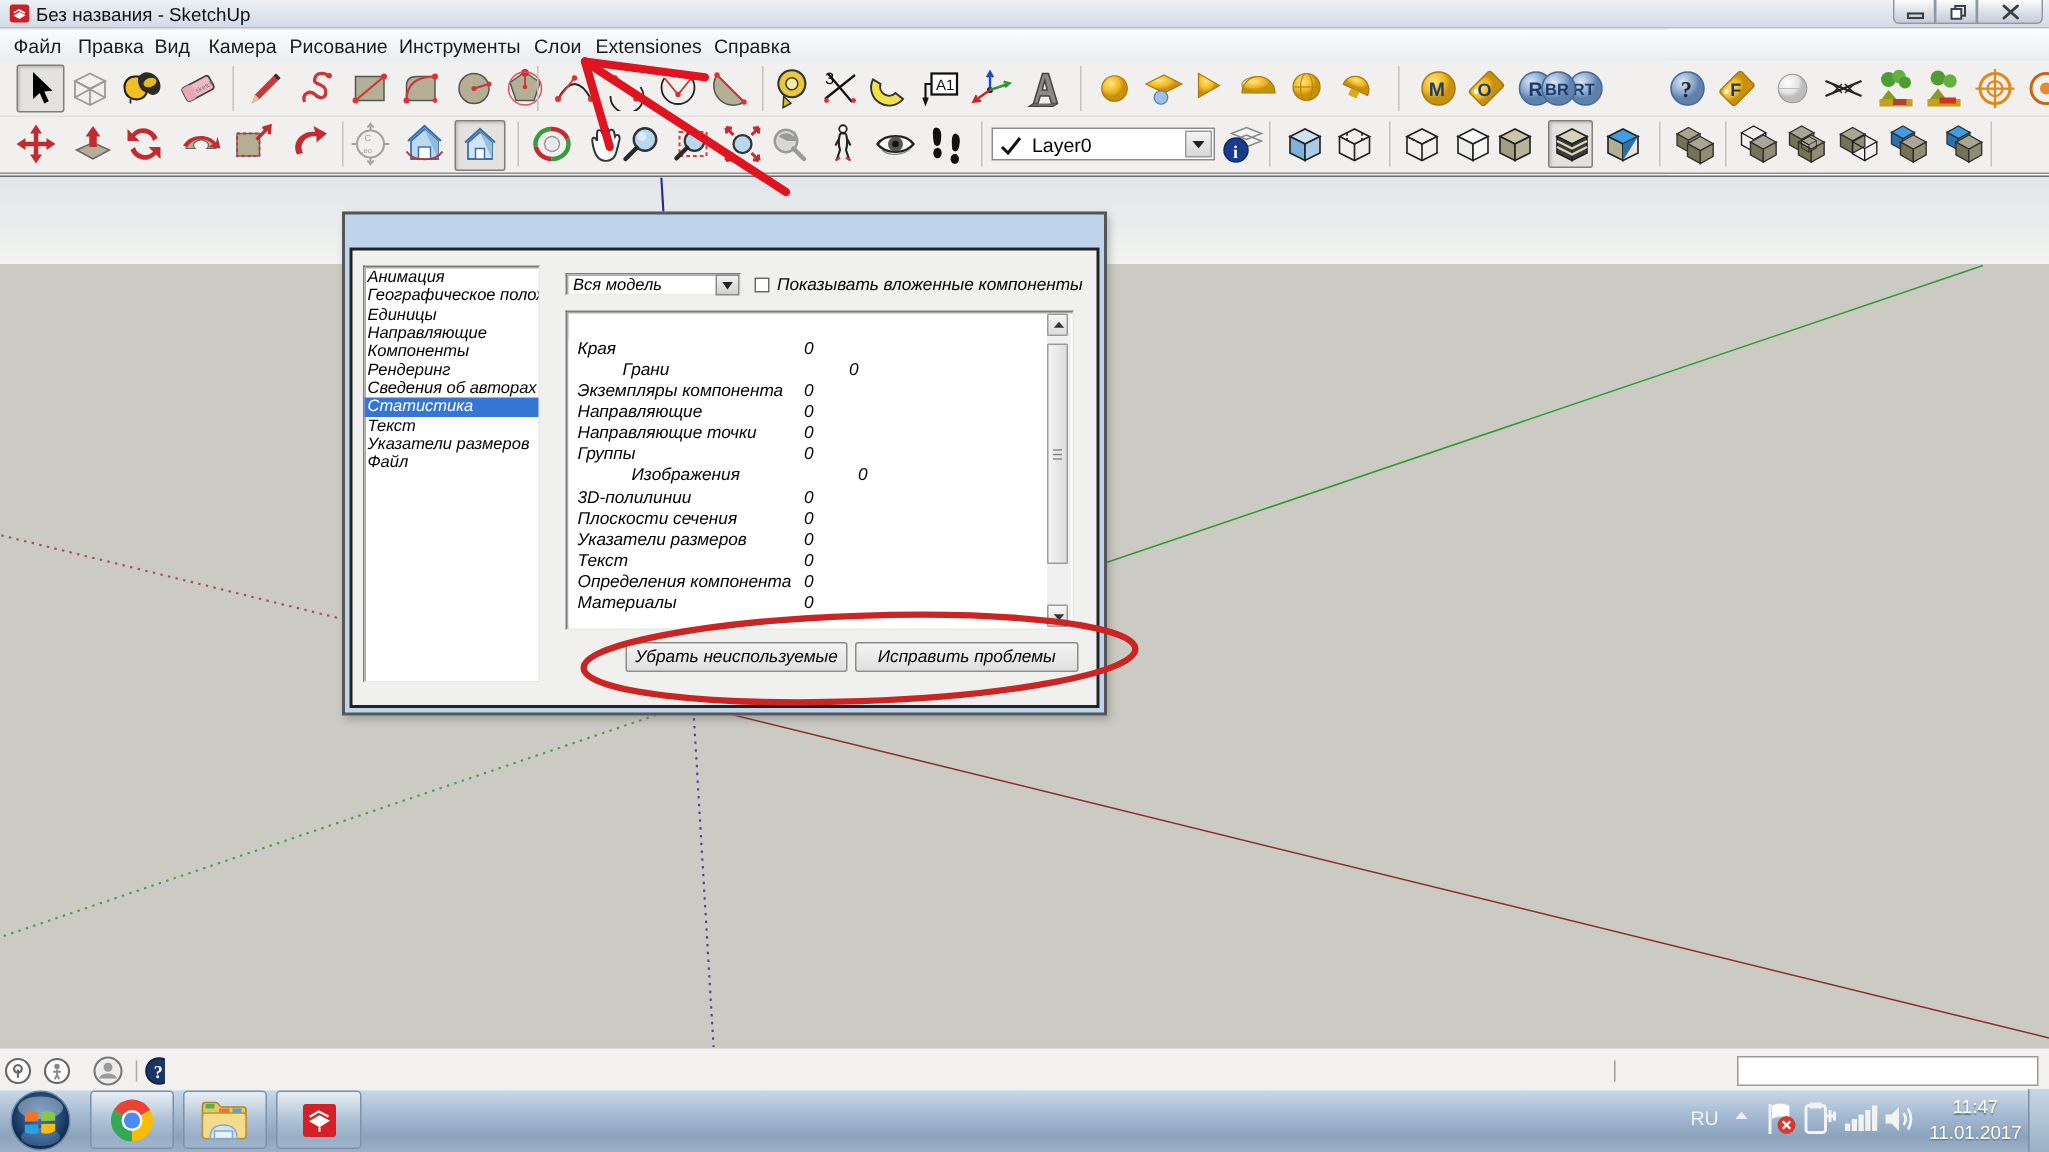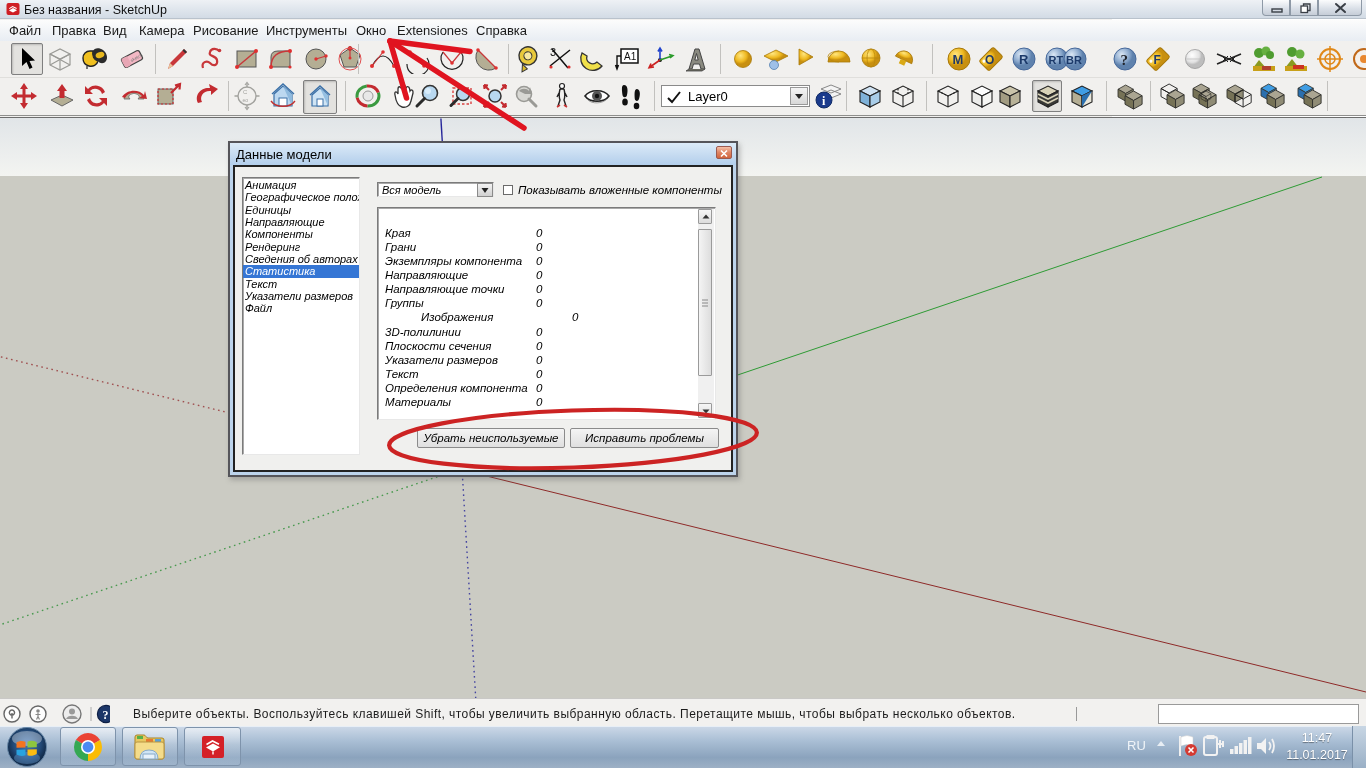--- a/index.html
+++ b/index.html
@@ -88,21 +88,21 @@
           </svg></div>
  </div>
 </div>
 <div id="menubar">
  <span style="left:9px">Файл</span>
  <span style="left:52px">Правка</span>
  <span style="left:103px">Вид</span>
  <span style="left:139px">Камера</span>
  <span style="left:193px">Рисование</span>
  <span style="left:266px">Инструменты</span>
- <span style="left:356px">Окно</span>
+ <span style="left:356px">Слои</span>
  <span style="left:397px">Extensiones</span>
  <span style="left:476px">Справка</span>
 </div>
 <div id="tb1">
 <div class="ico pressed" style="left:11px;width:32px;height:32px;top:2px">
         <svg viewBox="0 0 30 30">
           <path d="M10 4 L10 22 L14.5 18 L17.5 25 L20.5 23.5 L17.5 17 L23 16.5 Z" fill="#000"></path>
         </svg>
       </div>
 <div class="ico" style="left:45px">
@@ -331,21 +331,21 @@
           <circle cx="15" cy="15" r="11" fill="url(#sb)" stroke="#46689a" stroke-width="1"></circle>
           <text x="10" y="20" font-size="13" font-weight="bold" fill="#1c3a6a" font-family="Liberation Sans">R</text>
         </svg>
       </div>
 <div class="ico" style="left:1042px">
         <svg viewBox="0 0 30 30">
           <circle cx="15" cy="15" r="11" fill="url(#sb)" stroke="#46689a" stroke-width="1"></circle>
           <text x="6.5" y="19.5" font-size="11" font-weight="bold" fill="#1c3a6a" font-family="Liberation Sans">RT</text>
         </svg>
       </div>
-<div class="ico" style="left:1060px">
+<div class="ico" style="left:1024px">
         <svg viewBox="0 0 30 30">
           <circle cx="15" cy="15" r="11" fill="url(#sb)" stroke="#46689a" stroke-width="1"></circle>
           <text x="6" y="19.5" font-size="11" font-weight="bold" fill="#1c3a6a" font-family="Liberation Sans">BR</text>
         </svg>
       </div>
 <div class="ico" style="left:1110px">
         <svg viewBox="0 0 30 30">
           <circle cx="15" cy="15" r="11" fill="url(#sb)" stroke="#46689a" stroke-width="1"></circle>
           <text x="10.5" y="20.5" font-size="15" font-weight="bold" fill="#20242c" font-family="Liberation Serif">?</text>
         </svg>
@@ -725,21 +725,20 @@
   <circle cx="38" cy="11" r="8" fill="#fdfdfd" stroke="#666" stroke-width="1.4"></circle>
   <circle cx="38" cy="8" r="1.8" fill="#888"></circle>
         <path d="M38 10 L38 14 M35.5 11.5 L40.5 11.5 M36.5 16.5 L38 13.5 L39.5 16.5" stroke="#888" stroke-width="1.2" fill="none"></path>
   <circle cx="72" cy="11" r="9" fill="#ededed" stroke="#777" stroke-width="1.4"></circle>
   <circle cx="72" cy="8.5" r="3" fill="#9a9a9a"></circle>
         <path d="M66 16 C67 11.5 77 11.5 78 16" fill="#9a9a9a"></path>
   <line x1="91" y1="4" x2="91" y2="18" stroke="#aaa"></line>
   <circle cx="106" cy="11" r="8.6" fill="#1c3668" stroke="#0e1f44" stroke-width="1.2"></circle>
   <text x="102.5" y="15.5" font-size="12" font-weight="bold" fill="#fff" font-family="Liberation Serif">?</text>
  </svg>
- <span style="position:absolute;left:133px;top:8px;letter-spacing:.45px;">Выберите объекты. Воспользуйтесь клавишей Shift, чтобы увеличить выбранную область. Перетащите мышь, чтобы выбрать несколько объектов.</span>
  <div style="position:absolute;left:1076px;top:8px;width:1px;height:14px;background:#999;"></div>
  <span style="position:absolute;left:1086px;top:8px;margin-top:20px;">Измерения</span>
  <div style="position:absolute;left:1158px;top:5px;width:201px;height:20px;background:#fff;border:1px solid #9a9a9a;"></div>
 </div>
 <div id="taskbar">
  <div style="position:absolute;left:0;top:0;width:1366px;height:1px;background:#e8eff6;"></div>
  <svg width="46" height="42" style="position:absolute;left:5px;top:0">
   <defs>
           <radialGradient id="orb" cx=".5" cy=".42">
             <stop offset="0" stop-color="#4578b4"></stop>
@@ -805,26 +804,20 @@
         </g>
   <g transform="translate(106,9)">
           <path d="M1 8 L5 8 L10 3 L10 19 L5 14 L1 14 Z" fill="#f2f2f2"></path>
           <path d="M13 7 Q16 11 13 15 M16 4 Q20 11 16 18" fill="none" stroke="#f2f2f2" stroke-width="1.8"></path>
         </g>
  </svg>
  <div style="position:absolute;left:1286px;top:4px;width:62px;font-size:12.5px;color:#fff;text-align:center;line-height:17px;text-shadow:0 1px 1px rgba(0,0,0,.4);">11:47<br>11.01.2017</div>
  <div style="position:absolute;left:1352px;top:0;width:14px;height:42px;border-left:1px solid #7a90a8;background:linear-gradient(#c8d6e4,#9ab0c6);"></div>
 </div>
 <div id="dlg">
- <div id="dlgtitle">
-        <span style="position:absolute;left:6px;top:4px;">Данные модели</span>
-  <div style="position:absolute;right:4px;top:3px;width:16px;height:13px;border:1px solid #9b5a50;border-radius:2px;background:linear-gradient(#f5c0a8,#e08868 45%,#d2643c);"><svg width="14" height="11">
-            <path d="M4 2.5 L10 8.5 M10 2.5 L4 8.5" stroke="#fff" stroke-width="1.6"></path>
-          </svg></div>
- </div>
  <div id="dlgbody">
   <div id="dlgframe"></div>
   <div class="sunken" id="dlistbox" style="position:absolute;left:7px;top:10px;width:118px;height:278px;"></div>
   <div id="dlist">
    <div>Анимация</div>
           <div>Географическое полож</div>
           <div>Единицы</div>
           <div>Направляющие</div>
           <div>Компоненты</div>
           <div>Рендеринг</div>
@@ -841,21 +834,21 @@
             </svg></div>
   </div>
   <div id="chk"></div>
         <span id="chklbl">Показывать вложенные компоненты</span>
   <div class="sunken" id="dtable">
    <div id="trows" style="position:absolute;left:1px;top:18px;right:17px;bottom:1px;background:#fff;font-size:11.5px;overflow:hidden;">
 <div style="position:relative;height:14.08px;line-height:14px;">
               <span style="position:absolute;left:6px;">Края</span>
               <span style="position:absolute;left:157px;">0</span>
             </div>
-<div style="position:relative;height:14.08px;line-height:14px;">
+<div style="position:relative;height:14.08px;line-height:14px;margin-left:30px;">
               <span style="position:absolute;left:6px;">Грани</span>
               <span style="position:absolute;left:157px;">0</span>
             </div>
 <div style="position:relative;height:14.08px;line-height:14px;">
               <span style="position:absolute;left:6px;">Экземпляры компонента</span>
               <span style="position:absolute;left:157px;">0</span>
             </div>
 <div style="position:relative;height:14.08px;line-height:14px;">
               <span style="position:absolute;left:6px;">Направляющие</span>
               <span style="position:absolute;left:157px;">0</span>

